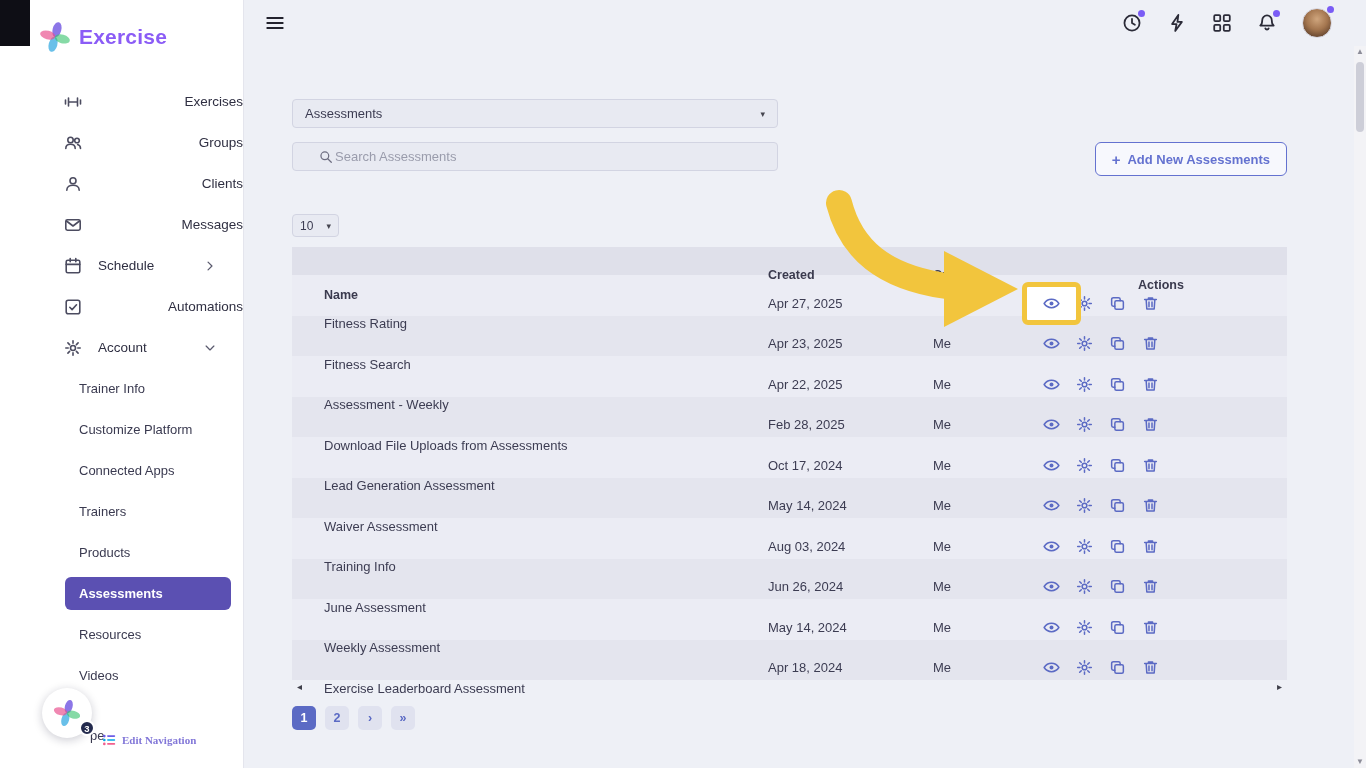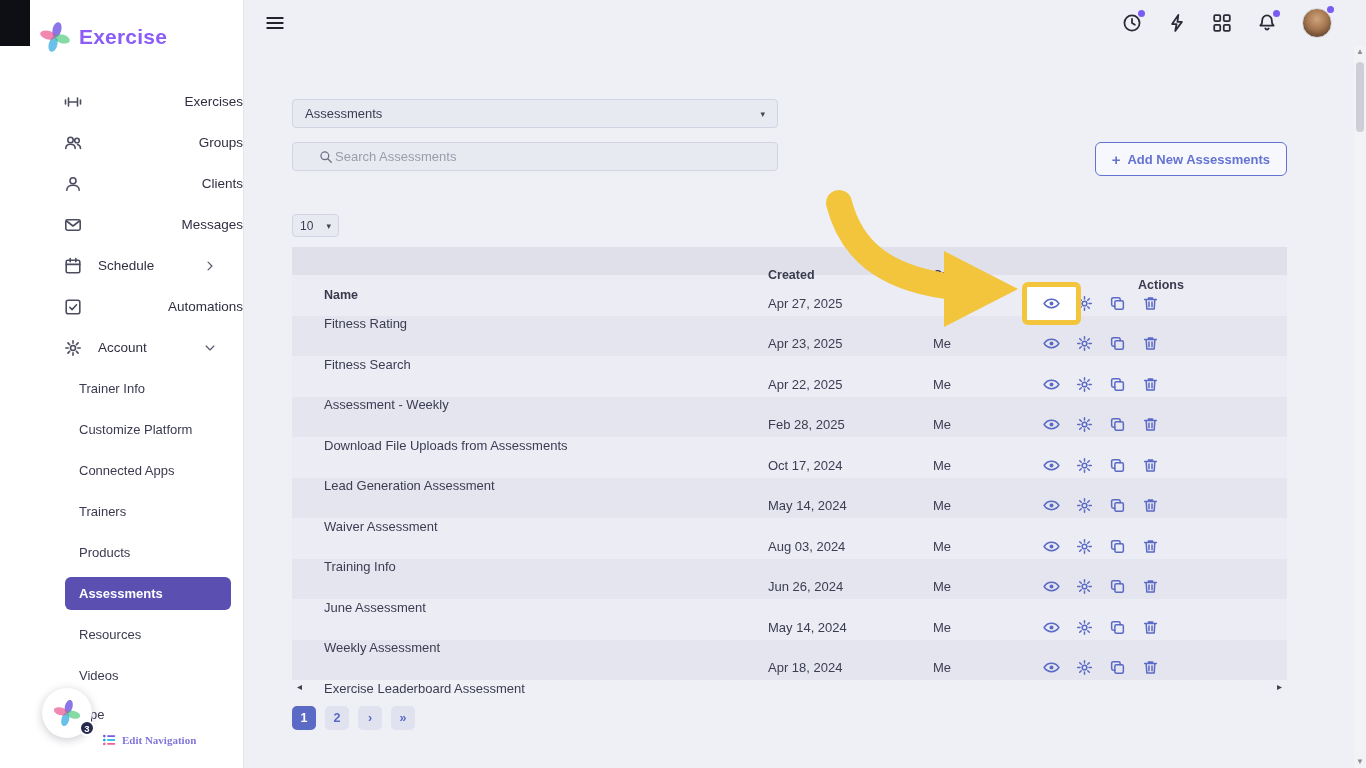--- a/index.html
+++ b/index.html
@@ -21,21 +21,21 @@
   
   .sidebar{width:244px;min-width:244px;background:#fff;border-right:1px solid #e4e5ed;position:relative;z-index:5;}
   .brand{display:flex;align-items:center;gap:7px;padding:20px 0 0 38px;}
   .brand-name{font-size:21px;font-weight:800;color:#8b5cf6;letter-spacing:.2px;}
   .nav{margin-top:31px;}
   .nav-item{height:33px;margin-bottom:8px;display:flex;align-items:center;padding-left:64px;cursor:pointer;color:#2f2f42;font-size:13.5px;font-weight:500;justify-content:space-between;}
   .nav-ic{width:18px;height:18px;color:#4c4c60;display:flex;margin-right:16px;}
   .chev{margin-left:auto;margin-right:26px;color:#5a5a6e;display:flex;width:14px;height:14px;}
   .sub-item{width:166px;height:33px;margin:0 0 8px 65px;display:flex;align-items:center;padding-left:14px;border-radius:6px;font-size:13px;font-weight:500;color:#3a3a50;cursor:pointer;}
   .sub-item.active{background:var(--active-nav);color:#fff;font-weight:600;}
-  .occluded-label{position:absolute;left:90px;top:707px;font-size:13px;color:#3a3a50;z-index:4;}
+  .occluded-label{position:absolute;left:90px;top:728px;font-size:13px;color:#3a3a50;z-index:4;}
   .launcher{position:absolute;left:42px;top:688px;width:50px;height:50px;background:#fff;border-radius:50%;
     box-shadow:0 2px 10px rgba(20,20,50,.22);display:flex;align-items:center;justify-content:center;z-index:6;cursor:pointer;}
   .launcher-badge{position:absolute;right:-3px;bottom:2px;width:16px;height:16px;border-radius:50%;background:#232a4d;color:#fff;
     font-size:9.5px;font-weight:700;display:flex;align-items:center;justify-content:center;border:2px solid #fff;}
   .edit-nav{position:absolute;left:102px;top:733px;display:flex;gap:6px;align-items:center;color:#8277d8;font-weight:700;font-size:11px;cursor:pointer;z-index:6;font-family:Liberation Serif, serif;}
   .edit-nav .nav-ic{width:14px;height:14px;margin-right:0;}
 
   
   .main{flex:1;display:flex;flex-direction:column;position:relative;}
   .topbar{height:46px;display:flex;align-items:center;padding:0 34px 0 21px;}

